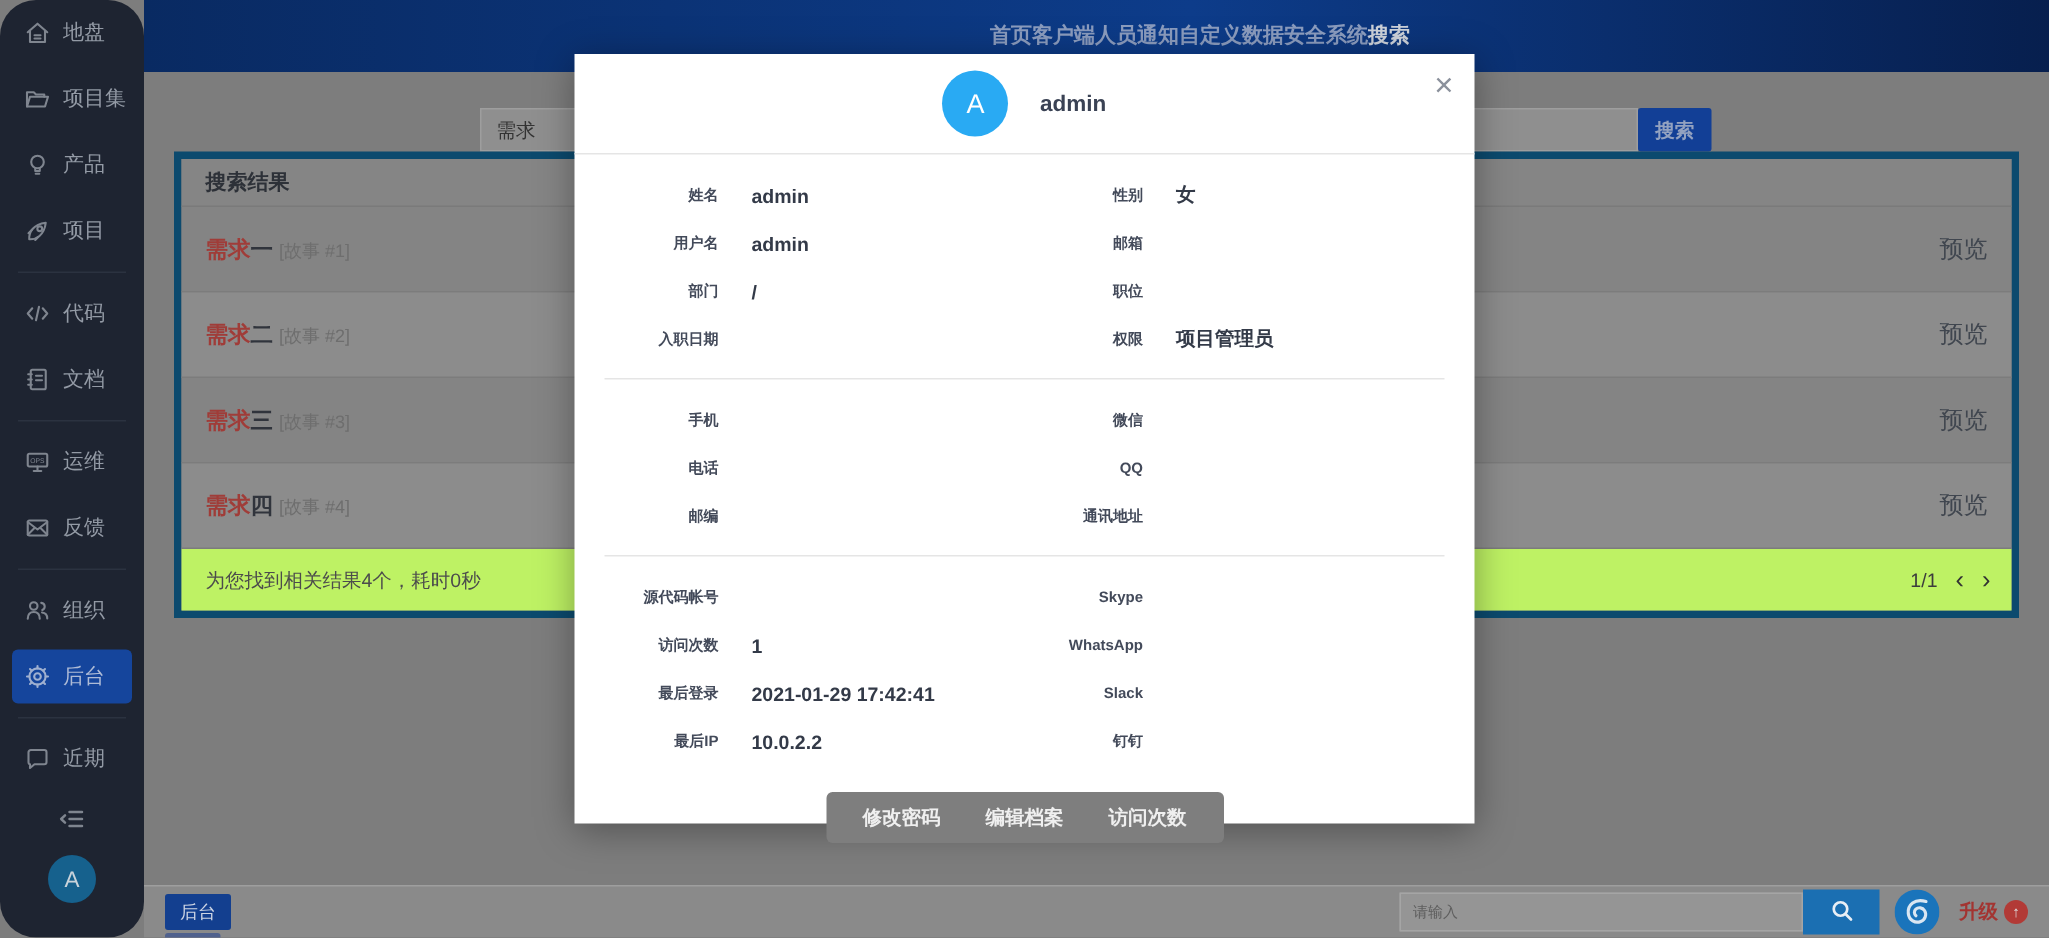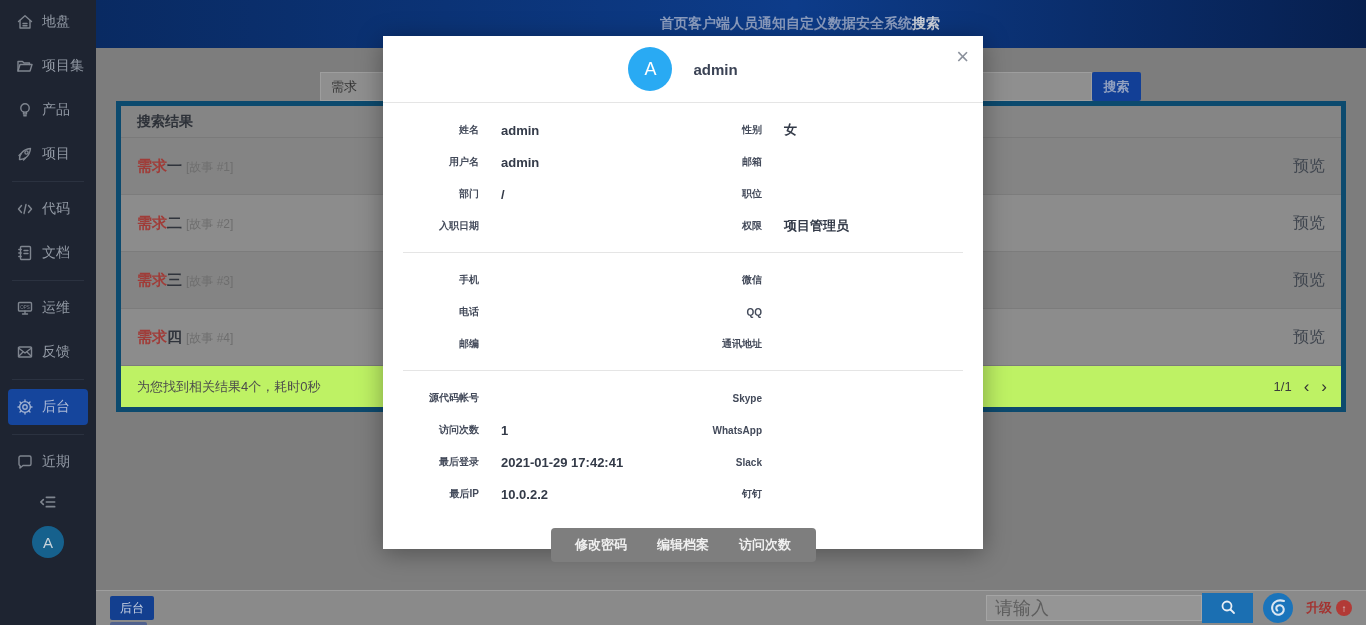--- a/index.html
+++ b/index.html
@@ -2,21 +2,21 @@
 <html style="--sidebar_bg: #1e2431; --sidebar_active: #15459c; --navbar_deep: #092a62; --navbar_mid: #0d3c8a; --primary_btn: #123f96; --keyword_red: #a03c38; --accent_blue: #29aaf3; --taskbar_btn: #1b6fb2; --logo_blue: #1a74bb; --upgrade_red: #a33431;"><head>
 <meta charset="utf-8">
 <style>
   * { margin:0; padding:0; box-sizing:border-box; }
   html,body { width:1366px; height:625px; overflow:hidden;
     font-family:"Liberation Sans","DejaVu Sans",sans-serif; }
   body { position:relative; background:#7d7d7d; }
 
   
   .sidebar { position:absolute; left:0; top:0; width:96px; height:625px;
-    background:var(--sidebar_bg,#1e2431); display:flex; flex-direction:column; z-index:5; }
+    background:var(--sidebar_bg,#1e2431); display:flex; flex-direction:column; z-index:5;border-radius:24px; }
   .side-item { height:44px; display:flex; align-items:center; gap:8px;
     padding-left:16px; color:#939aa5; font-size:14px; cursor:pointer; }
   .side-item .icn { color:#7f858f; display:flex; }
   .side-item.active { height:36px; margin:4px 8px; padding-left:8px; border-radius:4px;
     background:var(--sidebar_active,#15459c); color:#aebbd6; }
   .side-item.active .icn { color:#9fb0d0; }
   .side-div { height:1px; background:#2b3240; margin:5px 12px; }
   .icn svg { width:18px; height:18px; display:block; }
   .side-collapse { display:flex; justify-content:center; padding:8px 0; color:#7f858f; cursor:pointer; }
   .side-avatar { width:32px; height:32px; border-radius:50%; background:#16618d;
@@ -61,22 +61,22 @@
 
   
   .taskbar { position:absolute; left:96px; right:0; bottom:0; height:35px;
     background:#8a8a8a; border-top:1px solid #9e9e9e;
     display:flex; align-items:center; }
   .task-tab { margin-left:14px; height:24px; padding:0 10px; border-radius:2px;
     background:#133f8f; color:#cdd5e4; font-size:12px; display:flex; align-items:center; cursor:pointer; }
   .task-tab-sliver { position:absolute; left:14px; bottom:-1px; width:37px; height:4px;
     background:#50618d; border-radius:2px 2px 0 0; }
   .task-right { margin-left:auto; display:flex; align-items:center; padding-right:14px; }
-  .task-input { width:216px; height:26px; background:#959595; border:1px solid #a5a5a5;
-    font-size:18px; color:#333; padding-left:8px; }
+  .task-input { width:269px; height:26px; background:#959595; border:1px solid #a5a5a5;
+    font-size:10px; color:#333; padding-left:8px; }
   .task-input::placeholder { color:#5e5e5e; opacity:1; }
   .task-search { width:51px; height:30px; background:var(--taskbar_btn,#1b6fb2); border:none;
     display:flex; align-items:center; justify-content:center; cursor:pointer; }
   .task-logo { margin-left:10px; width:30px; height:30px; cursor:pointer; }
   .task-upgrade { margin-left:13px; color:var(--upgrade_red,#a33431); font-size:13px;
     font-weight:700; cursor:pointer; display:flex; align-items:center; gap:4px; }
   .badge-up { width:16px; height:16px; border-radius:50%; background:#b23a36; color:#ddd;
     font-size:10px; font-weight:700; display:flex; align-items:center; justify-content:center; }
 
   
@@ -180,20 +180,31 @@
     <span class="icn">
         <svg viewBox="0 0 18 18" fill="none" stroke="currentColor" stroke-width="1.4" stroke-linecap="round" stroke-linejoin="round">
           <rect x="2.5" y="4" width="13" height="10" rx="1"></rect>
           <path d="M2.5 5 L9 10 L15.5 5"></path>
           <path d="M2.5 13.5 L7 9 M15.5 13.5 L11 9"></path>
         </svg>
       </span>
     <span>反馈</span>
   </div>
   <div class="side-div"></div>
+  <div class="side-item">
+    <span class="icn">
+        <svg viewBox="0 0 18 18" fill="none" stroke="currentColor" stroke-width="1.4" stroke-linecap="round" stroke-linejoin="round">
+          <circle cx="6.5" cy="6" r="2.5"></circle>
+          <path d="M2.5 14.5 C2.5 11.5 4 10 6.5 10 C9 10 10.5 11.5 10.5 14.5"></path>
+          <path d="M11.5 3.9 C12.9 4.1 13.8 5.1 13.8 6.4 C13.8 7.5 13.2 8.3 12.2 8.7"></path>
+          <path d="M12 10.3 C14.2 10.5 15.5 11.9 15.5 14.3"></path>
+        </svg>
+      </span>
+    <span>组织</span>
+  </div>
   <div class="side-item active">
     <span class="icn">
         <svg viewBox="0 0 18 18" fill="none" stroke="currentColor" stroke-width="1.4" stroke-linecap="round" stroke-linejoin="round">
           <circle cx="9" cy="9" r="2.2"></circle>
           <circle cx="9" cy="9" r="5.4"></circle>
           <path d="M9 2 V3.6 M9 14.4 V16 M2 9 H3.6 M14.4 9 H16 M4 4 L5.2 5.2 M12.8 12.8 L14 14 M14 4 L12.8 5.2 M5.2 12.8 L4 14"></path>
         </svg>
       </span>
     <span>后台</span>
   </div>

